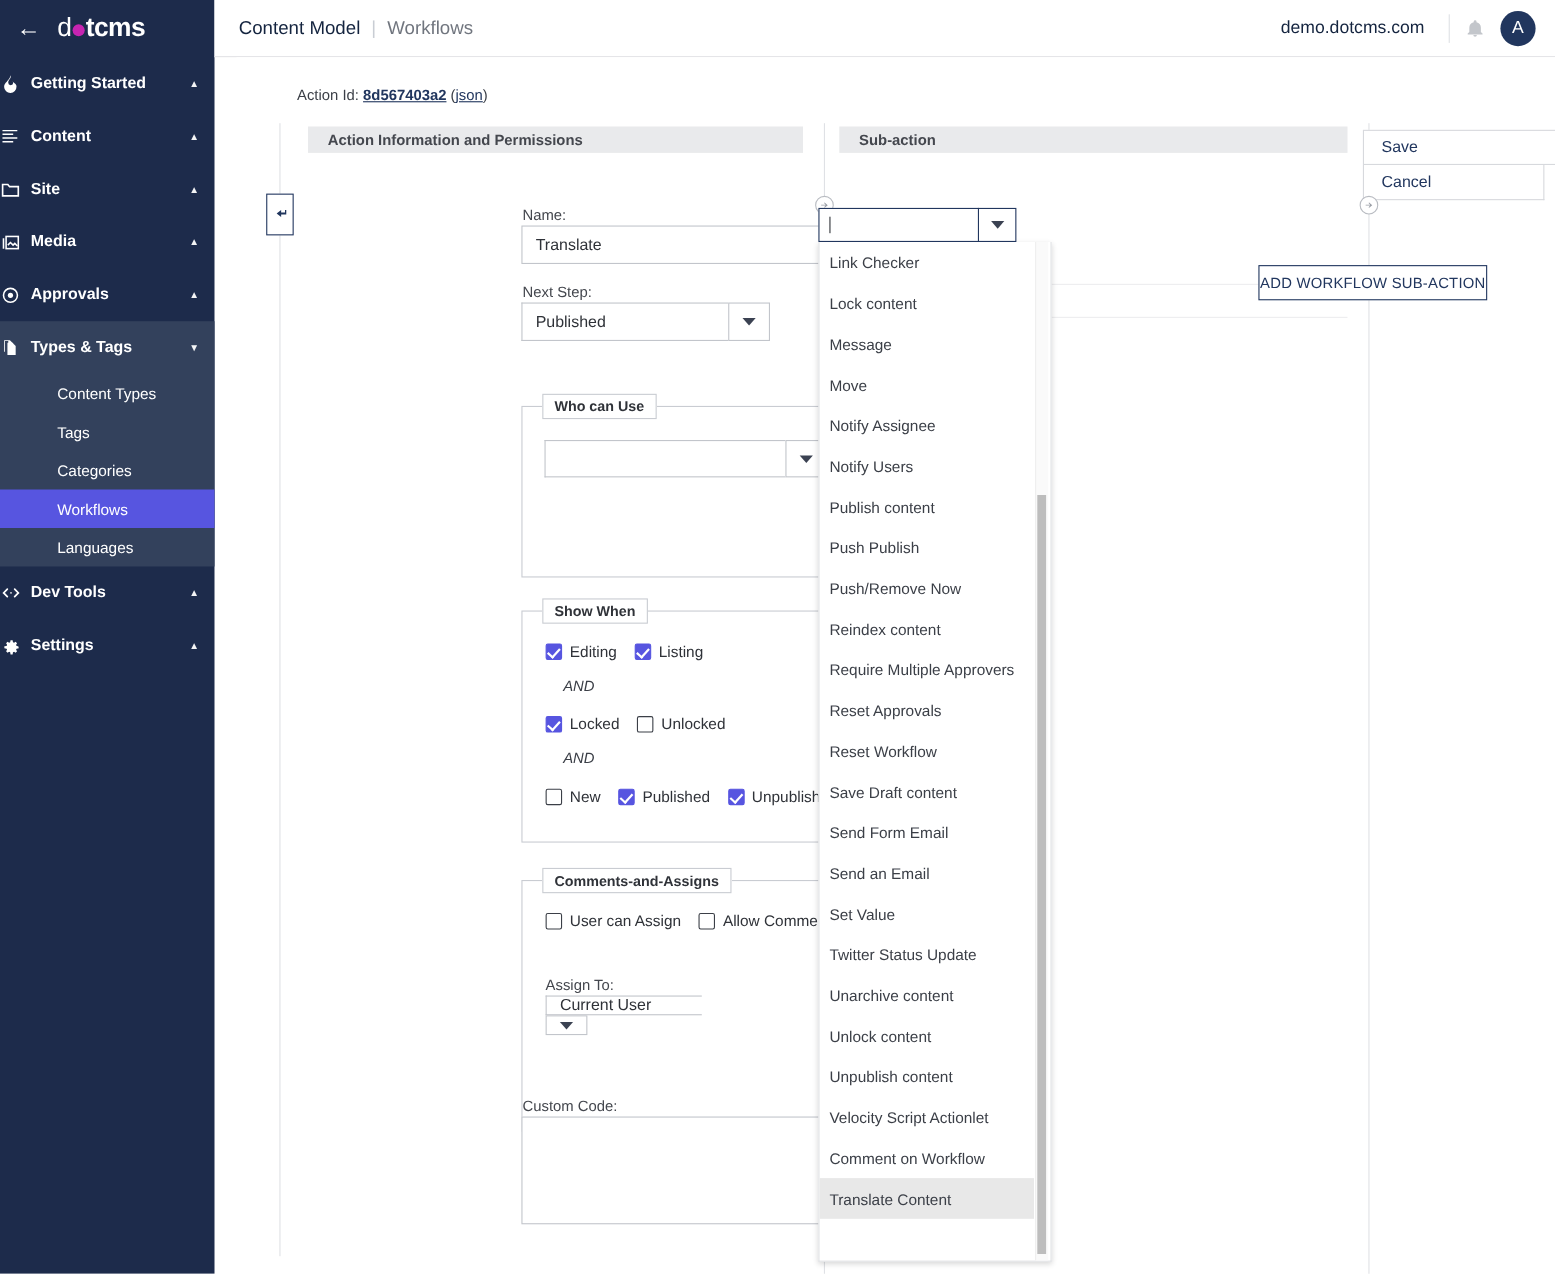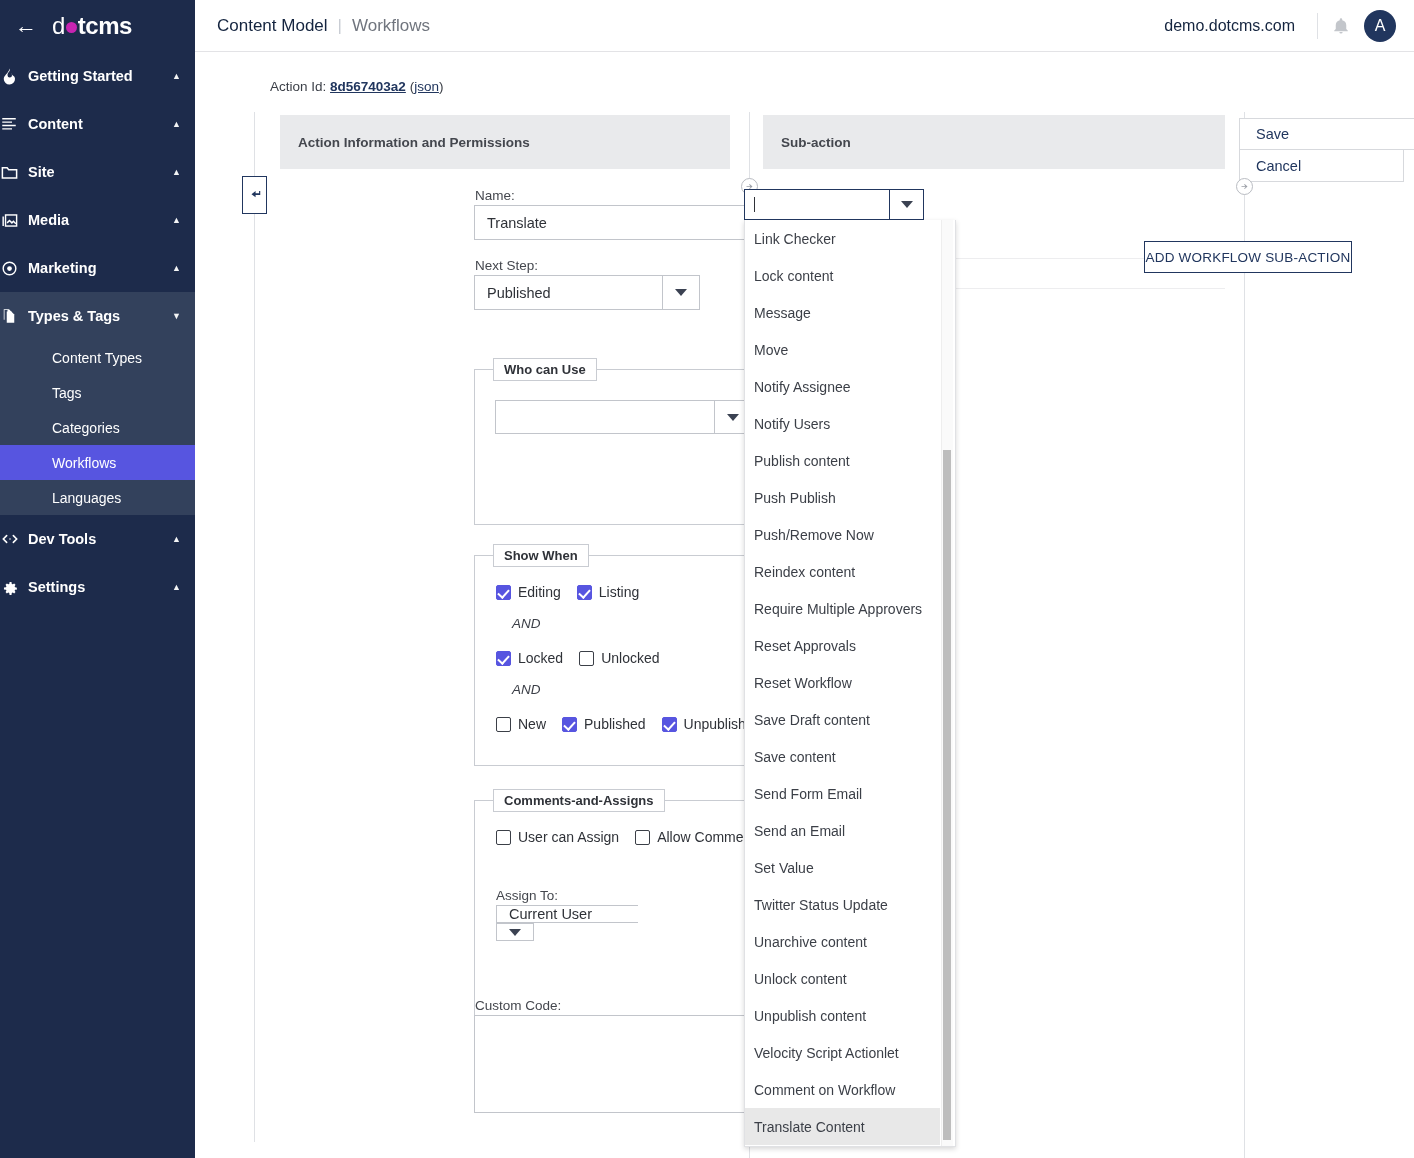--- a/index.html
+++ b/index.html
@@ -79,21 +79,21 @@
     display:flex; align-items:center; justify-content:center; font-size:10px;
     cursor:pointer; z-index:4;
   }
   .collapse-btn {
     position:absolute; width:25px; height:38px; background:#fff;
     border:1.4px solid #21365e; display:flex; align-items:center; justify-content:center;
     color:#21365e; font-size:15px; cursor:pointer; z-index:5;
   }
 
   .panel-head {
-    position:absolute; height:54px; background:#e9eaec;
+    position:absolute; height:24px; background:#e9eaec;
     display:flex; align-items:center; padding-left:18px;
     font-size:13.5px; font-weight:700; color:#44474e;
   }
 
   
   .flabel { position:absolute; font-size:13.5px; color:#44474e; }
   .inp {
     position:absolute; border:1px solid #c2c5cb; background:#fff;
     font-size:14.5px; color:#2f3238; padding:0 12px;
     display:flex; align-items:center; font-family:"Liberation Sans", sans-serif;
@@ -221,21 +221,21 @@
       <span class="lbl">Media</span>
       <span class="caret">▲</span>
     </div>
     <div class="nav-item">
       <span class="ic">
         <svg width="19" height="19" viewBox="0 0 24 24" stroke="#fff" stroke-width="1.8" fill="none">
             <circle cx="12" cy="12" r="8"></circle>
             <circle cx="12" cy="12" r="3" fill="#fff" stroke="none"></circle>
           </svg>
       </span>
-      <span class="lbl">Marketing</span>
+      <span class="lbl">Approvals</span>
       <span class="caret">▲</span>
     </div>
 
     <div class="nav-item expanded">
       <span class="ic">
         <svg width="18" height="18" viewBox="0 0 24 24" fill="#fff">
             <path d="M5 3h7l4 4v1h-2V8H10V4H6v13H5z"></path>
             <path d="M9 6h6l4 4v11H9z"></path>
           </svg>
       </span>
@@ -478,23 +478,20 @@
       <div class="dd-item">
         <span>Reset Approvals</span>
       </div>
       <div class="dd-item">
         <span>Reset Workflow</span>
       </div>
       <div class="dd-item">
         <span>Save Draft content</span>
       </div>
       <div class="dd-item">
-        <span>Save content</span>
-      </div>
-      <div class="dd-item">
         <span>Send Form Email</span>
       </div>
       <div class="dd-item">
         <span>Send an Email</span>
       </div>
       <div class="dd-item">
         <span>Set Value</span>
       </div>
       <div class="dd-item">
         <span>Twitter Status Update</span>

